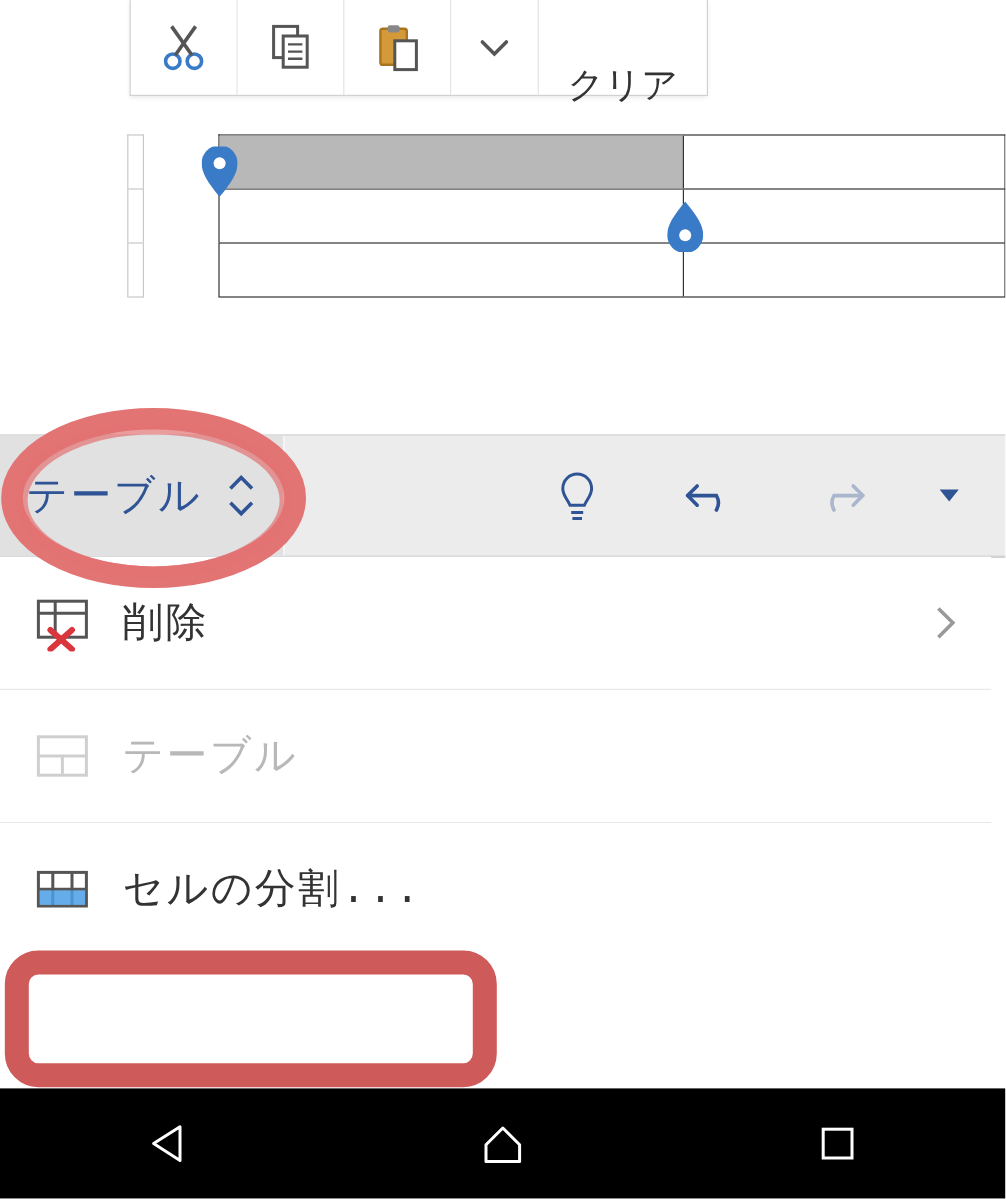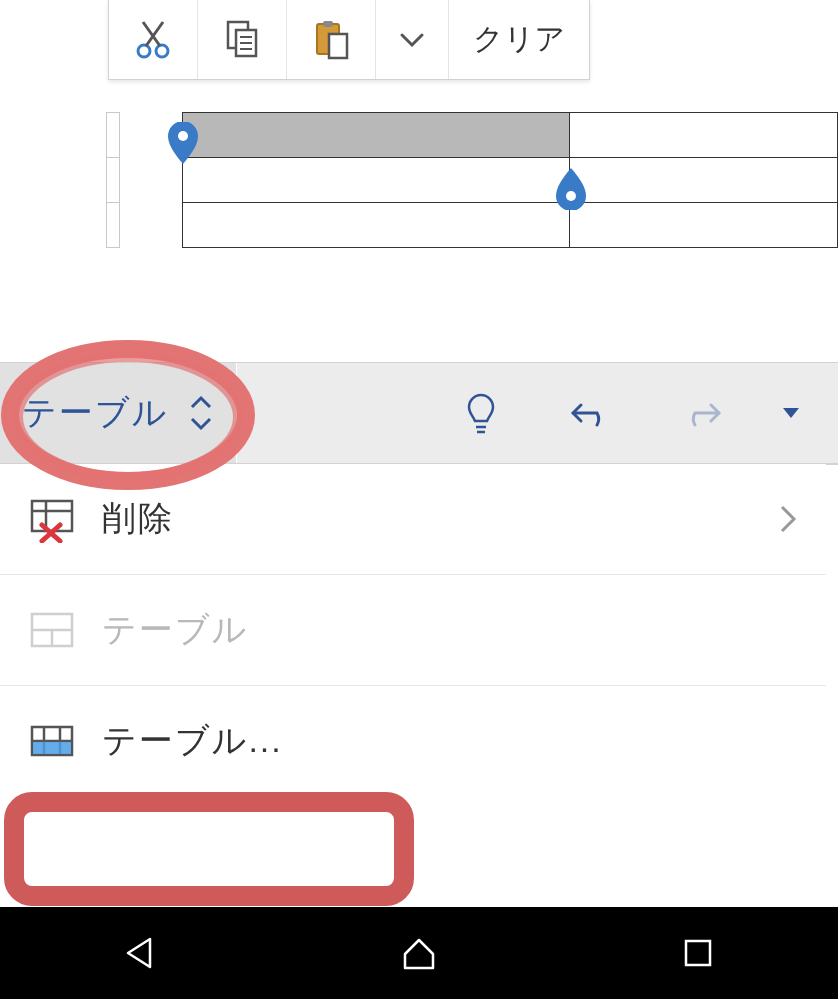--- a/index.html
+++ b/index.html
@@ -3,21 +3,21 @@
 <meta charset="utf-8">
 <style>
   html,body{margin:0;padding:0;background:#fff;font-family:"Hiragino Sans","Yu Gothic","Meiryo",sans-serif;color:#333;}
   .screen{width:838px;height:999px;position:relative;overflow:hidden;background:#fff;}
   
   .ctx-toolbar{position:absolute;left:108px;top:0;height:79px;display:flex;align-items:stretch;
     border:1px solid #d2d2d2;border-top:none;background:#fff;box-shadow:0 2px 4px rgba(0,0,0,.1);}
   .ctx-btn{display:flex;align-items:center;justify-content:center;height:100%;border-right:1px solid #e4e4e4;}
   .ctx-btn:last-child{border-right:none;}
   .ctx-icon{width:88px;}
-  .ctx-clear{padding:0 24px;font-size:30px;color:#333;}
+  .ctx-clear{padding:0 24px;font-size:30px;color:#333;margin-top:32px;}
   
   .doc{position:absolute;left:0;top:112px;right:0;height:136px;}
   .rowmarks{position:absolute;left:106px;top:0;width:14px;}
   .rowmarks div{height:44px;border:1px solid #c9c9c9;border-bottom:none;background:#fff;}
   .rowmarks div:last-child{border-bottom:1px solid #c9c9c9;}
   .table{position:absolute;left:182px;top:0;right:0;}
   .trow{height:44px;border:1px solid #333;border-bottom:none;display:flex;}
   .trow:last-child{border-bottom:1px solid #333;}
   .tcell{flex:1;border-right:1px solid #333;}
   .tcell:last-child{border-right:none;}
@@ -27,21 +27,21 @@
   
   .ribbon{position:absolute;left:0;right:0;top:362px;height:100px;background:#ececec;display:flex;align-items:stretch;
     border-top:1px solid #d2d2d2;border-bottom:2px solid #d2d2d2;}
   .ribbon-tab{display:flex;align-items:center;justify-content:center;padding:0 22px;height:100%;position:relative;font-family:Liberation Serif, serif;}
   .ribbon-tab.active{background:#e1e1e1;}
   .ribbon-tab-label{font-size:34px;color:#2f5496;letter-spacing:2px;}
   .ribbon-sep{width:1px;background:#fff;}
   .ribbon-icons{flex:1;display:flex;align-items:center;justify-content:flex-end;padding:0 12px;}
   .ribbon-ico{width:110px;display:flex;align-items:center;justify-content:center;}
   
-  .menu{position:absolute;left:0;right:12px;top:464px;}
+  .menu{position:absolute;left:0;right:12px;top:464px;font-family:Liberation Mono, monospace;}
   .menu-item{height:110px;display:flex;align-items:center;padding:0 28px;border-bottom:1px solid #e8e8e8;background:#fff;}
   .menu-item.disabled .menu-label{color:#b8b8b8;}
   .menu-ico{width:48px;height:48px;margin-right:26px;flex:none;}
   .menu-label{font-size:34px;color:#333;letter-spacing:2px;flex:1;}
   .menu-chev{color:#888;}
   
   .anno{position:absolute;pointer-events:none;}
   
   .nav{position:absolute;left:0;right:0;bottom:0;height:92px;background:#000;display:flex;align-items:center;justify-content:space-around;}
   .nav-btn{width:44px;height:44px;display:flex;align-items:center;justify-content:center;}
@@ -195,21 +195,21 @@
   <div class="menu-item" style="border-bottom:none">
     <span class="menu-ico">
       <svg viewBox="0 0 48 48">
         <rect x="4" y="10" width="40" height="28" fill="none" stroke="#555" stroke-width="2.5"></rect>
         <line x1="4" y1="24" x2="44" y2="24" stroke="#555" stroke-width="2.5"></line>
         <line x1="16" y1="10" x2="16" y2="38" stroke="#555" stroke-width="2.5"></line>
         <line x1="32" y1="10" x2="32" y2="38" stroke="#555" stroke-width="2.5"></line>
         <rect x="5" y="25" width="38" height="12" fill="#4a9fe6" opacity=".85"></rect>
       </svg>
     </span>
-    <span class="menu-label">テーブル...</span>
+    <span class="menu-label">セルの分割...</span>
   </div>
 
 </div>
 
 <svg class="anno" style="left:0;top:335px" width="280" height="165">
   <ellipse cx="128" cy="80" rx="118" ry="66" fill="none" stroke="#e37474" stroke-width="18" stroke-linecap="round"></ellipse>
   <ellipse cx="128" cy="82" rx="110" ry="60" fill="none" stroke="#e37474" stroke-width="10" opacity=".7"></ellipse>
 </svg>
 <svg class="anno" style="left:2px;top:790px" width="420" height="120">
   <rect x="12" y="12" width="390" height="94" rx="18" fill="none" stroke="#cf5a5a" stroke-width="20"></rect>

